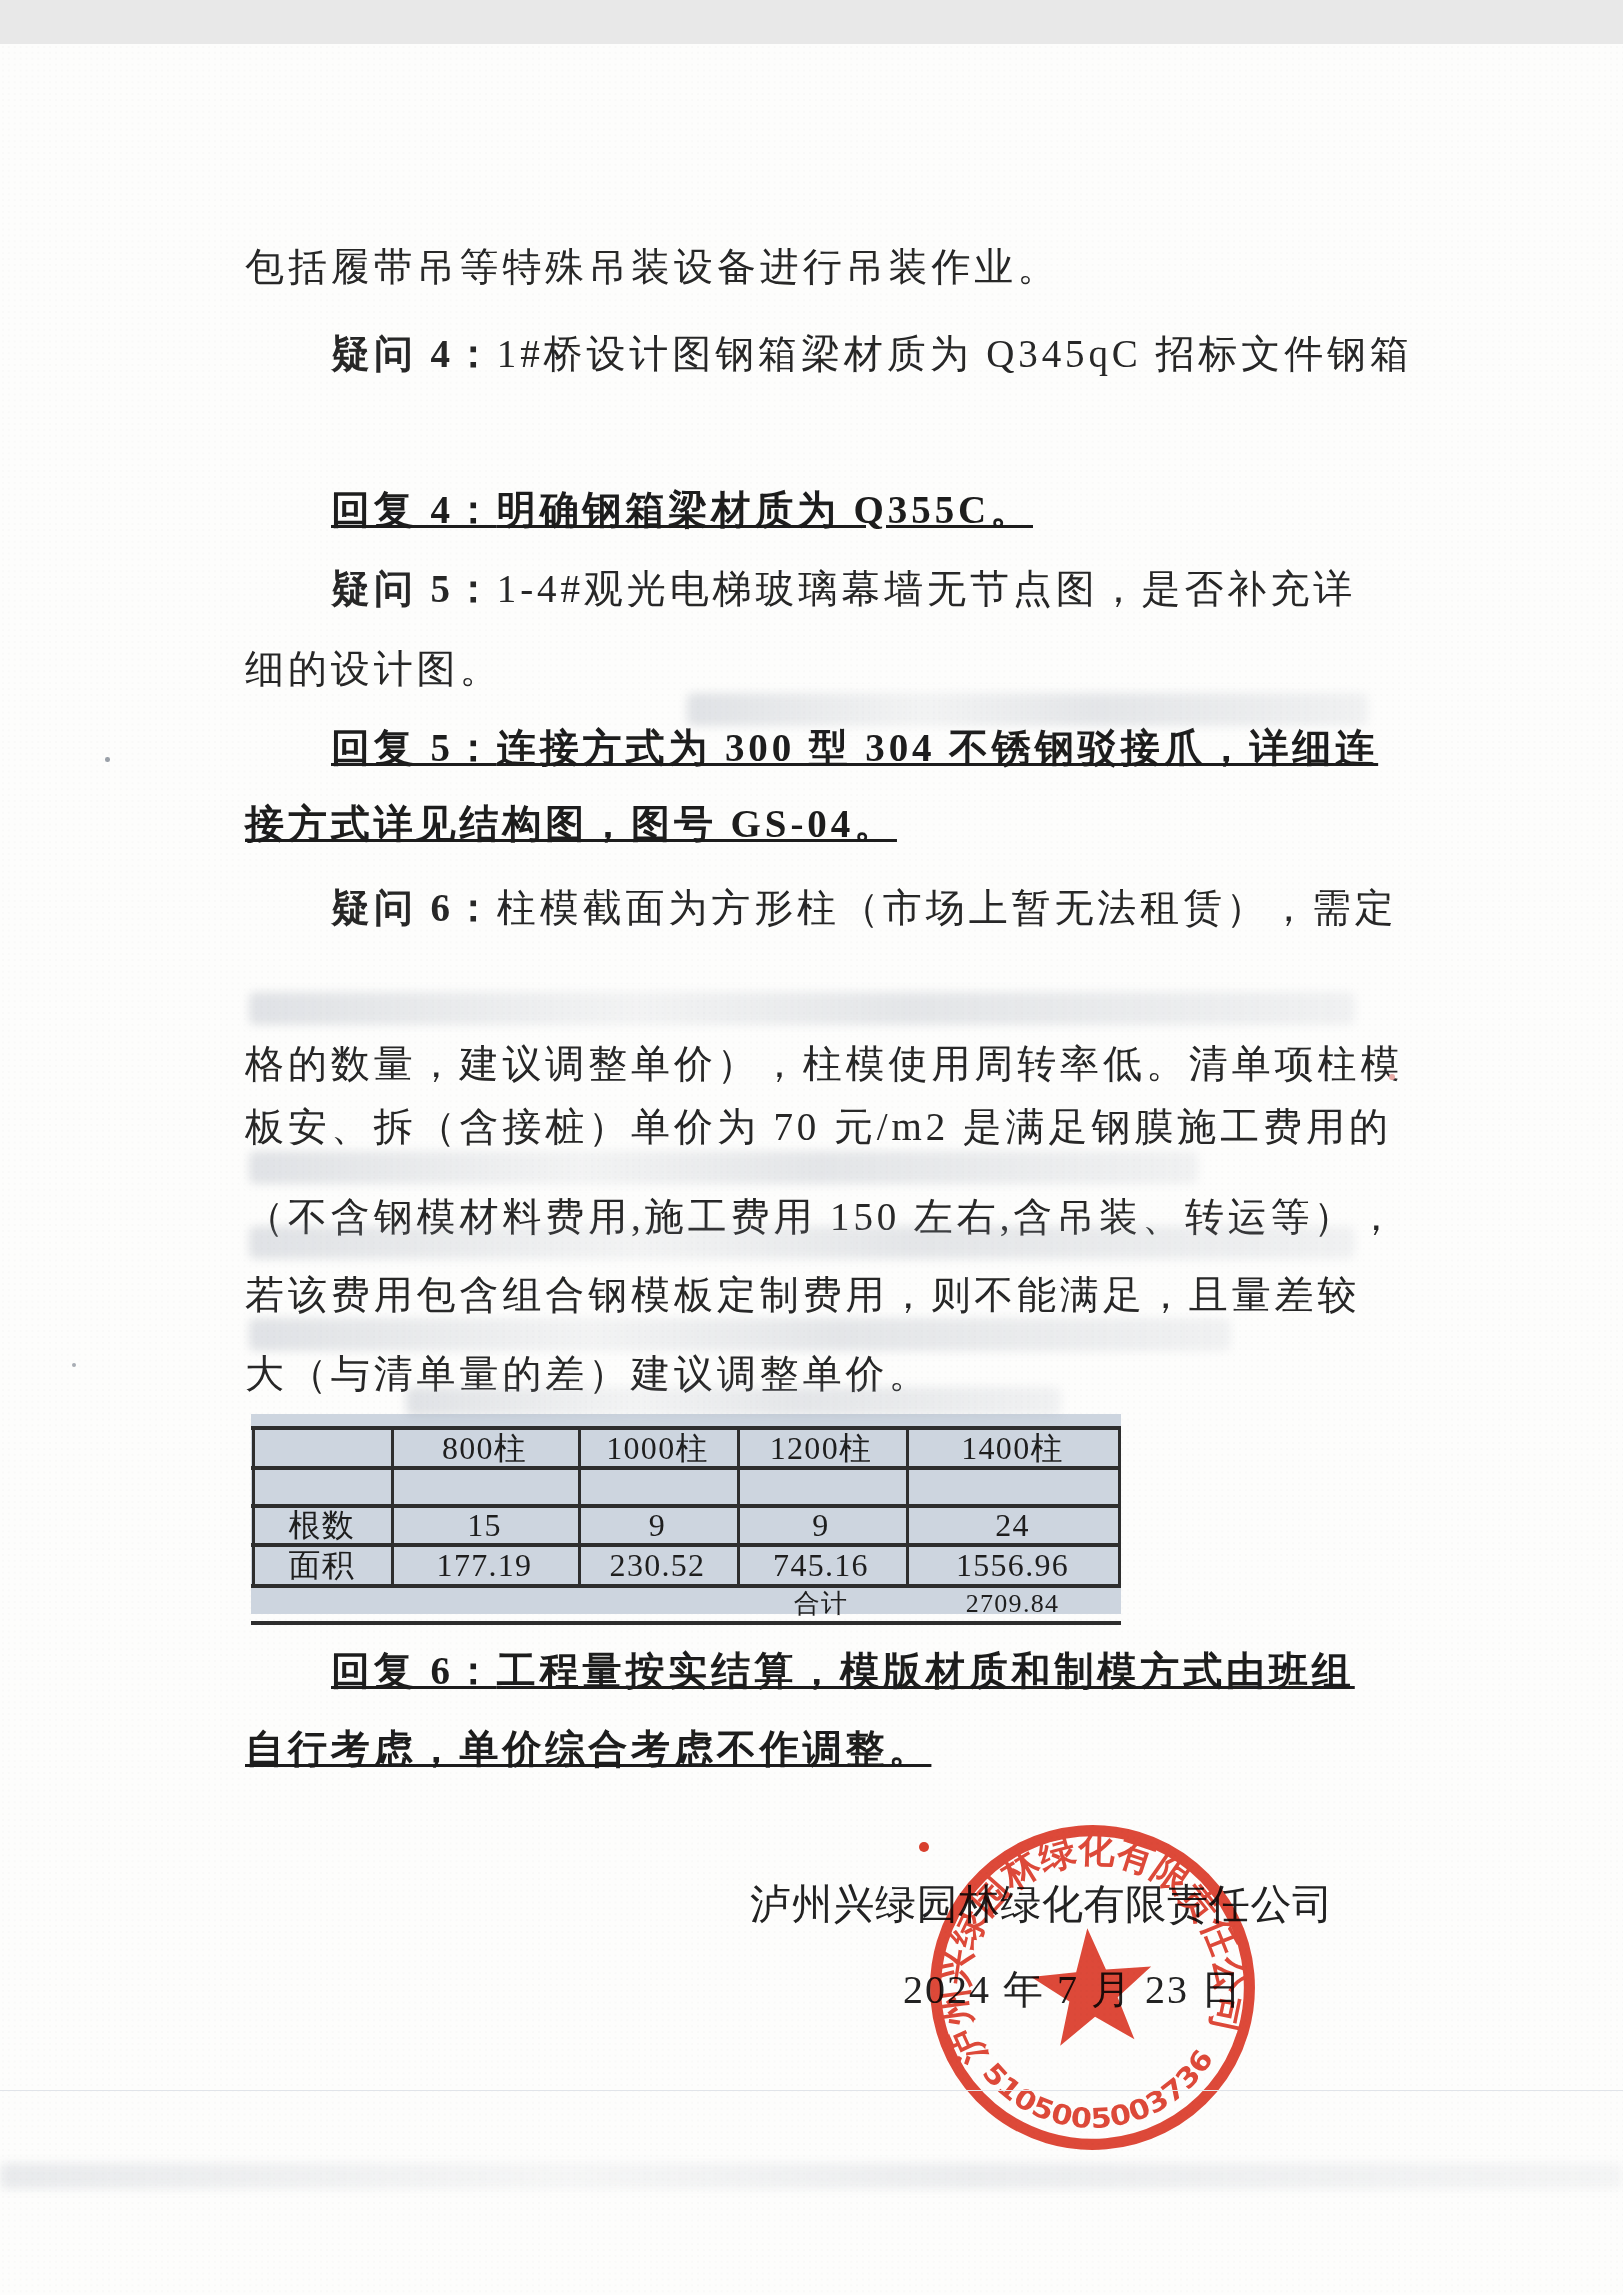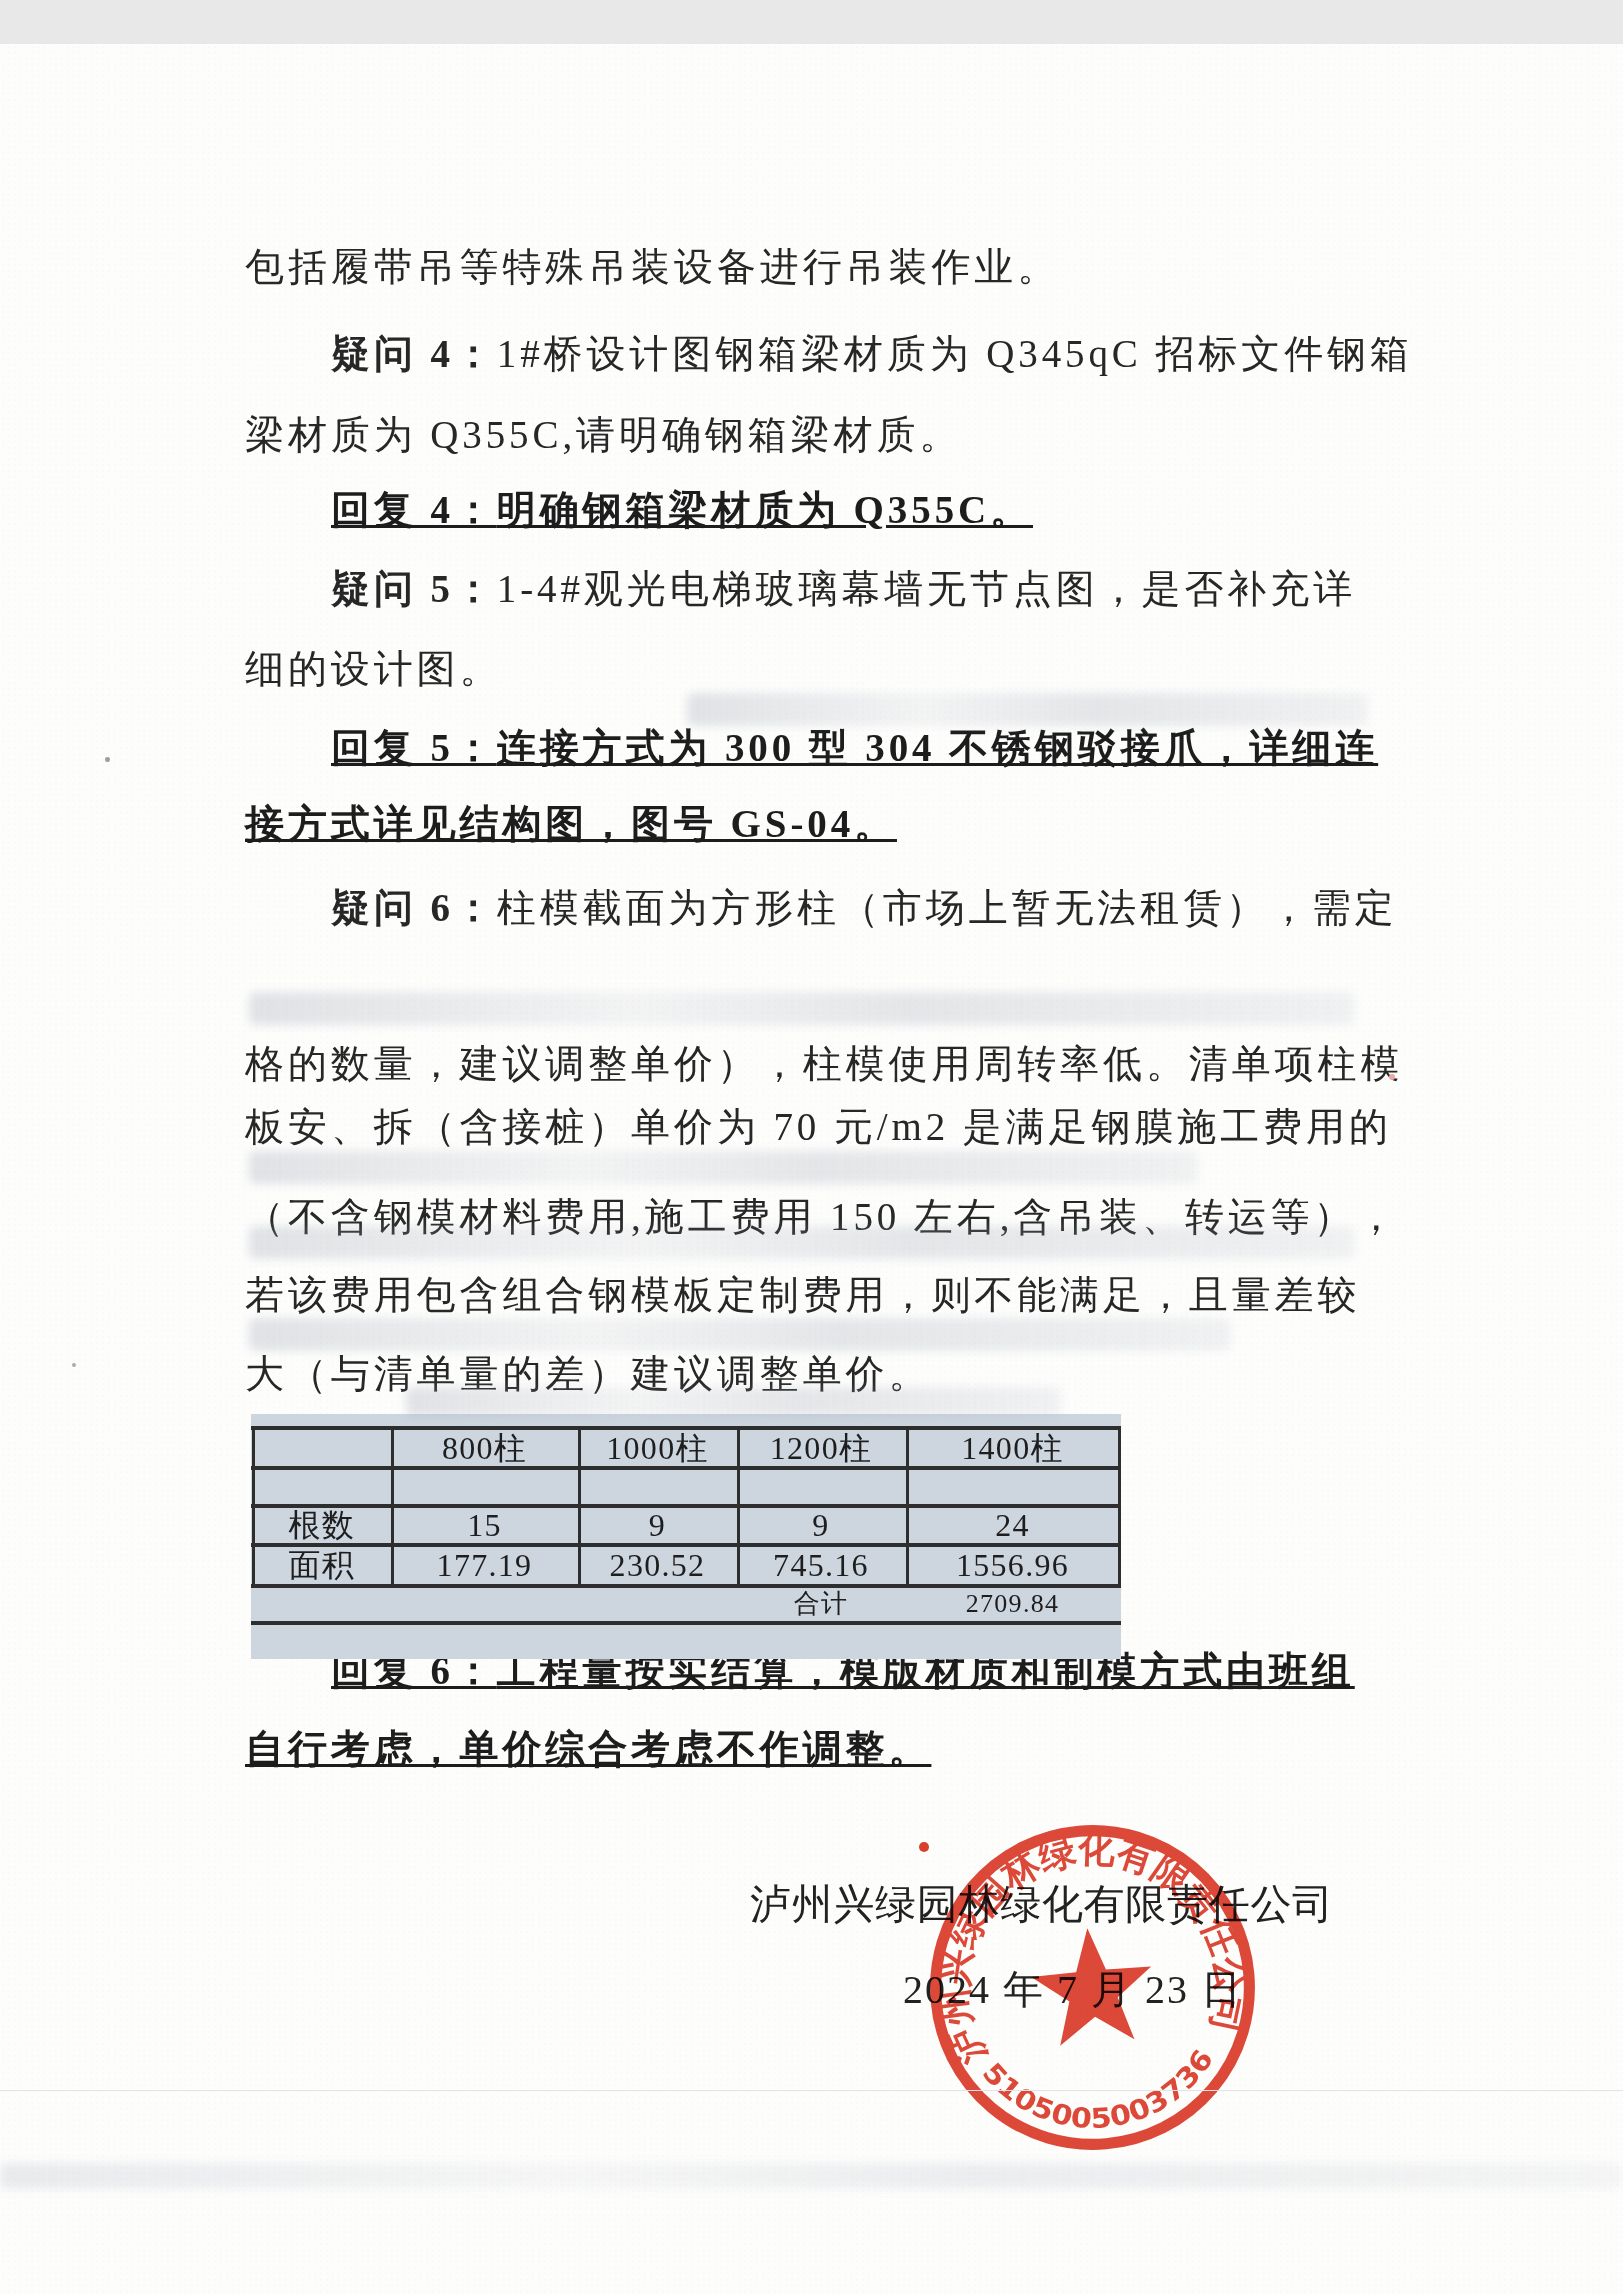--- a/index.html
+++ b/index.html
@@ -18,21 +18,21 @@
         white-space:nowrap; color:#272727;}
   .line .lbl{font-weight:bold;}
   .line.indent{left:331px;}
   .line.boldline{font-weight:bold; color:#1d1d1d;text-decoration:underline;}
   .L0{top:196px}.L1{top:283px}.L2{top:364px}.L3{top:439px}.L4{top:518px}
   .L5{top:598px}.L6{top:677px}.L7{top:753px}.L8{top:837px}.L9{top:915px}
   .L10{top:993px}.L11{top:1056px}.L12{top:1146px}.L13{top:1224px}.L14{top:1303px}
   .L15{top:1600px}.L16{top:1678px}
 
   
-  .ctable{position:absolute; left:251px; top:1370px; width:870px; height:245px;
+  .ctable{position:absolute; left:251px; top:1370px; width:870px; height:200px;
           background:#cdd5df;}
   .ctable .hl{position:absolute; left:0; width:870px; height:3.9px; background:#2e2e2e;}
   .hl1{top:11.8px}.hl2{top:52px}.hl3{top:90px;height:3.3px}.hl4{top:129px;height:3.3px}
   .hl5{top:170px}.hl6{top:207px;height:2.6px;background:#5a5f66;}
   .ctable .vl{position:absolute; top:11.8px; height:162px; width:2.6px; background:#2e2e2e;}
   .vlL{left:1.3px}.vl1{left:140px}.vl2{left:327px}.vl3{left:486px}.vl4{left:655px}.vlR{left:867px}
   .cell{position:absolute; text-align:center; font-size:32px; color:#1e1e1e;
         letter-spacing:1.3px; white-space:nowrap;}
   .c0{left:1.3px;width:139px}.c1{left:140px;width:187px}.c2{left:327px;width:159px}
   .c3{left:486px;width:168px}.c4{left:655px;width:213px}
@@ -70,21 +70,20 @@
   .sp3{left:72px;top:1319px;width:3.9px;height:3.9px;background:#a8adb4;}
   .sp4{left:1389px;top:1030px;width:5.9px;height:5.9px;background:#e8a9a4;filter:blur(0.7px);}
 </style>
 </head>
 <body>
 
 <div class="page">
 
   <div class="line L0"><span class="lbl"></span><span>包括履带吊等特殊吊装设备进行吊装作业。</span></div>
   <div class="line L1 indent"><span class="lbl">疑问 4：</span><span>1#桥设计图钢箱梁材质为 Q345qC 招标文件钢箱</span></div>
-  <div class="line L2"><span class="lbl"></span><span>梁材质为 Q355C,请明确钢箱梁材质。</span></div>
   <div class="line L3 indent boldline"><span class="lbl">回复 4：</span><span>明确钢箱梁材质为 Q355C。</span></div>
   <div class="line L4 indent"><span class="lbl">疑问 5：</span><span>1-4#观光电梯玻璃幕墙无节点图，是否补充详</span></div>
   <div class="line L5"><span class="lbl"></span><span>细的设计图。</span></div>
   <div class="line L6 indent boldline"><span class="lbl">回复 5：</span><span>连接方式为 300 型 304 不锈钢驳接爪，详细连</span></div>
   <div class="line L7 boldline"><span class="lbl"></span><span>接方式详见结构图，图号 GS-04。</span></div>
   <div class="line L8 indent"><span class="lbl">疑问 6：</span><span>柱模截面为方形柱（市场上暂无法租赁），需定</span></div>
   <div class="line L10"><span class="lbl"></span><span>格的数量，建议调整单价），柱模使用周转率低。清单项柱模</span></div>
   <div class="line L11"><span class="lbl"></span><span>板安、拆（含接桩）单价为 70 元/m2 是满足钢膜施工费用的</span></div>
   <div class="line L12"><span class="lbl"></span><span>（不含钢模材料费用,施工费用 150 左右,含吊装、转运等），</span></div>
   <div class="line L14"><span class="lbl"></span><span>大（与清单量的差）建议调整单价。</span></div>

